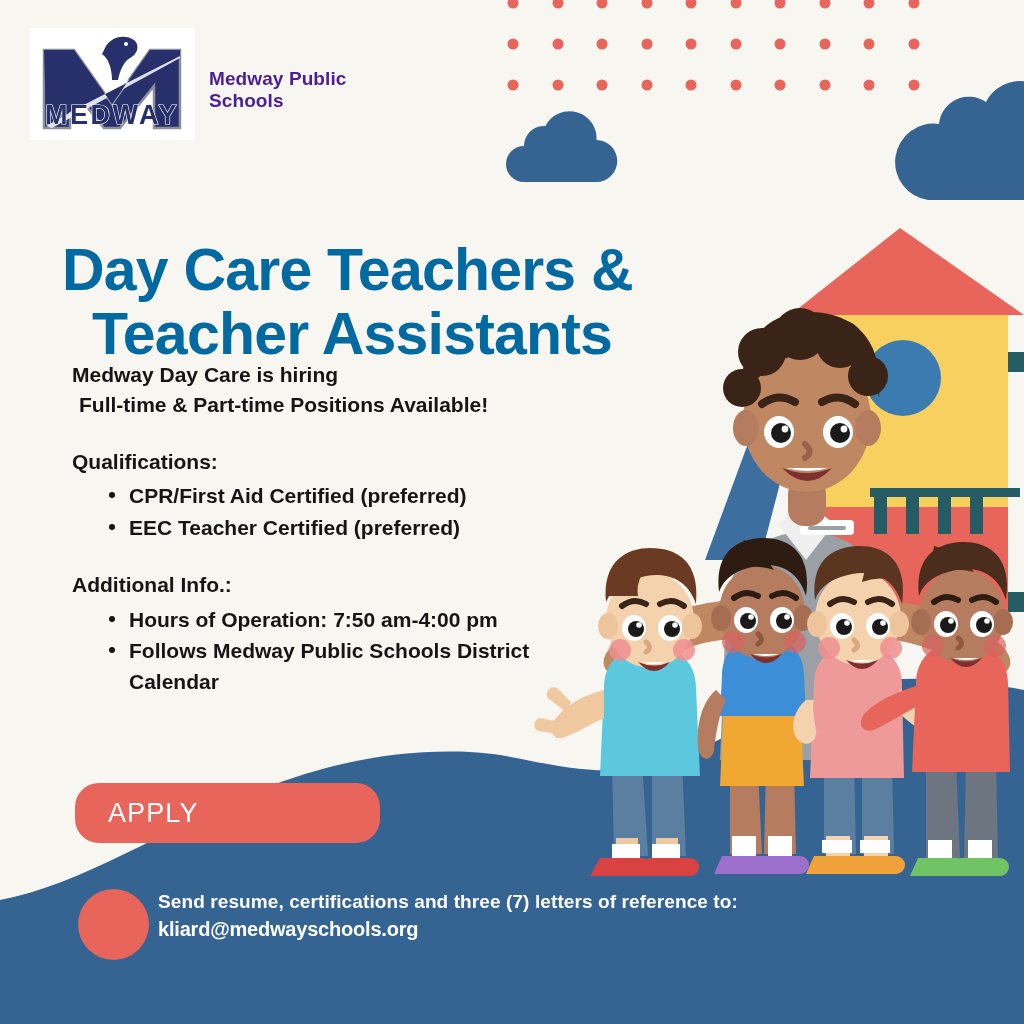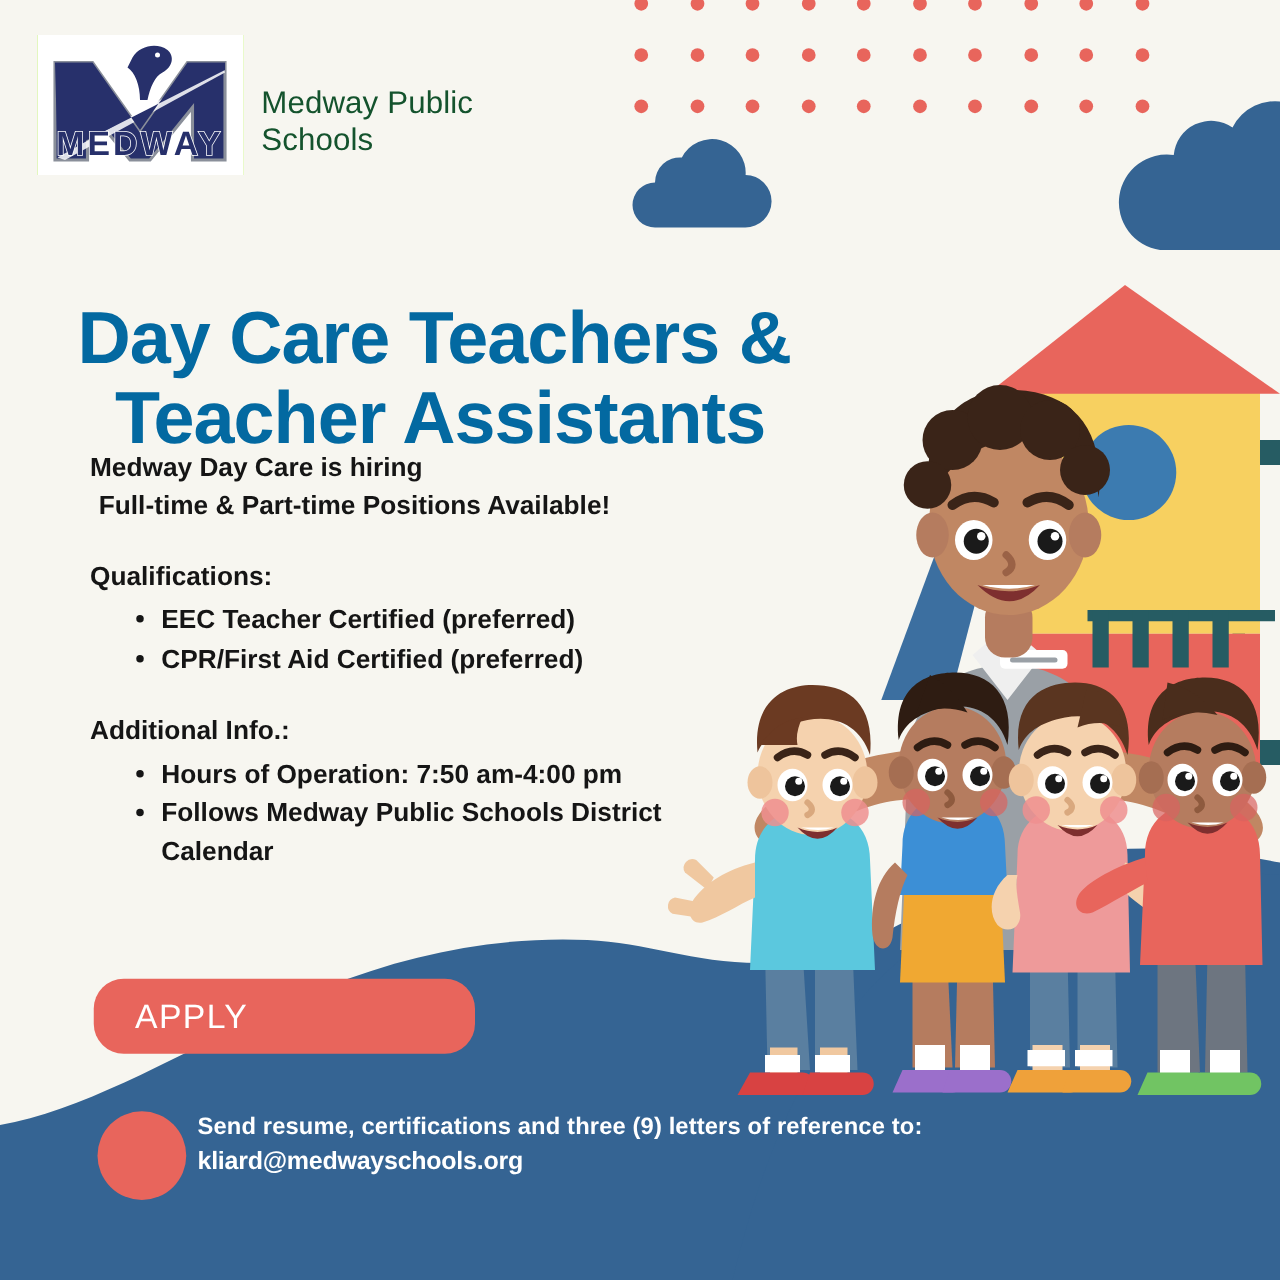--- a/index.html
+++ b/index.html
@@ -18,21 +18,21 @@
   
   .logo-block{
     position:absolute;left:30px;top:28px;
     display:flex;align-items:flex-start;gap:14px;
   }
   .logo-mark{
     width:165px;height:112px;background:#bef264;
     position:relative;flex:none;text-decoration:underline;
   }
   .logo-caption{
-    font-size:25px;font-weight:400;color:#14532d;
+    font-size:19px;font-weight:700;color:#4c1d95;
     line-height:1.18;letter-spacing:.1px;
     padding-top:40px;max-width:185px;
   }
 
   
   .headline{
     position:absolute;left:62px;top:198px;width:720px;
     color:#0369a1;
     font-size:59px;font-weight:700;line-height:1.09;
     letter-spacing:-0.8px;
@@ -385,34 +385,34 @@
     <span>Day Care Teachers &amp;</span>
     <span class="l2">Teacher Assistants</span>
   </h1>
 
   <div class="copy">
     <p>Medway Day Care is hiring</p>
     <p class="lead2"> Full-time &amp; Part-time Positions Available!</p>
 
     <p class="sec-head">Qualifications:</p>
     <ul class="bullets">
+      <li>CPR/First Aid Certified (preferred)</li>
       <li>EEC Teacher Certified (preferred)</li>
-      <li>CPR/First Aid Certified (preferred)</li>
     </ul>
 
     <p class="sec-head">Additional Info.:</p>
     <ul class="bullets">
       <li>Hours of Operation: 7:50 am-4:00 pm</li>
       <li>Follows Medway Public Schools District Calendar</li>
     </ul>
   </div>
 
   <button class="apply-btn">
     <span>APPLY</span>
   </button>
 
   <div class="footer-dot"></div>
   <div class="footer-text">
-    <div class="footer-line1">Send resume, certifications and three (9) letters of reference to:</div>
+    <div class="footer-line1">Send resume, certifications and three (7) letters of reference to:</div>
     <div class="footer-line2">kliard@medwayschools.org</div>
   </div>
 
 </div>
 
 </body></html>

